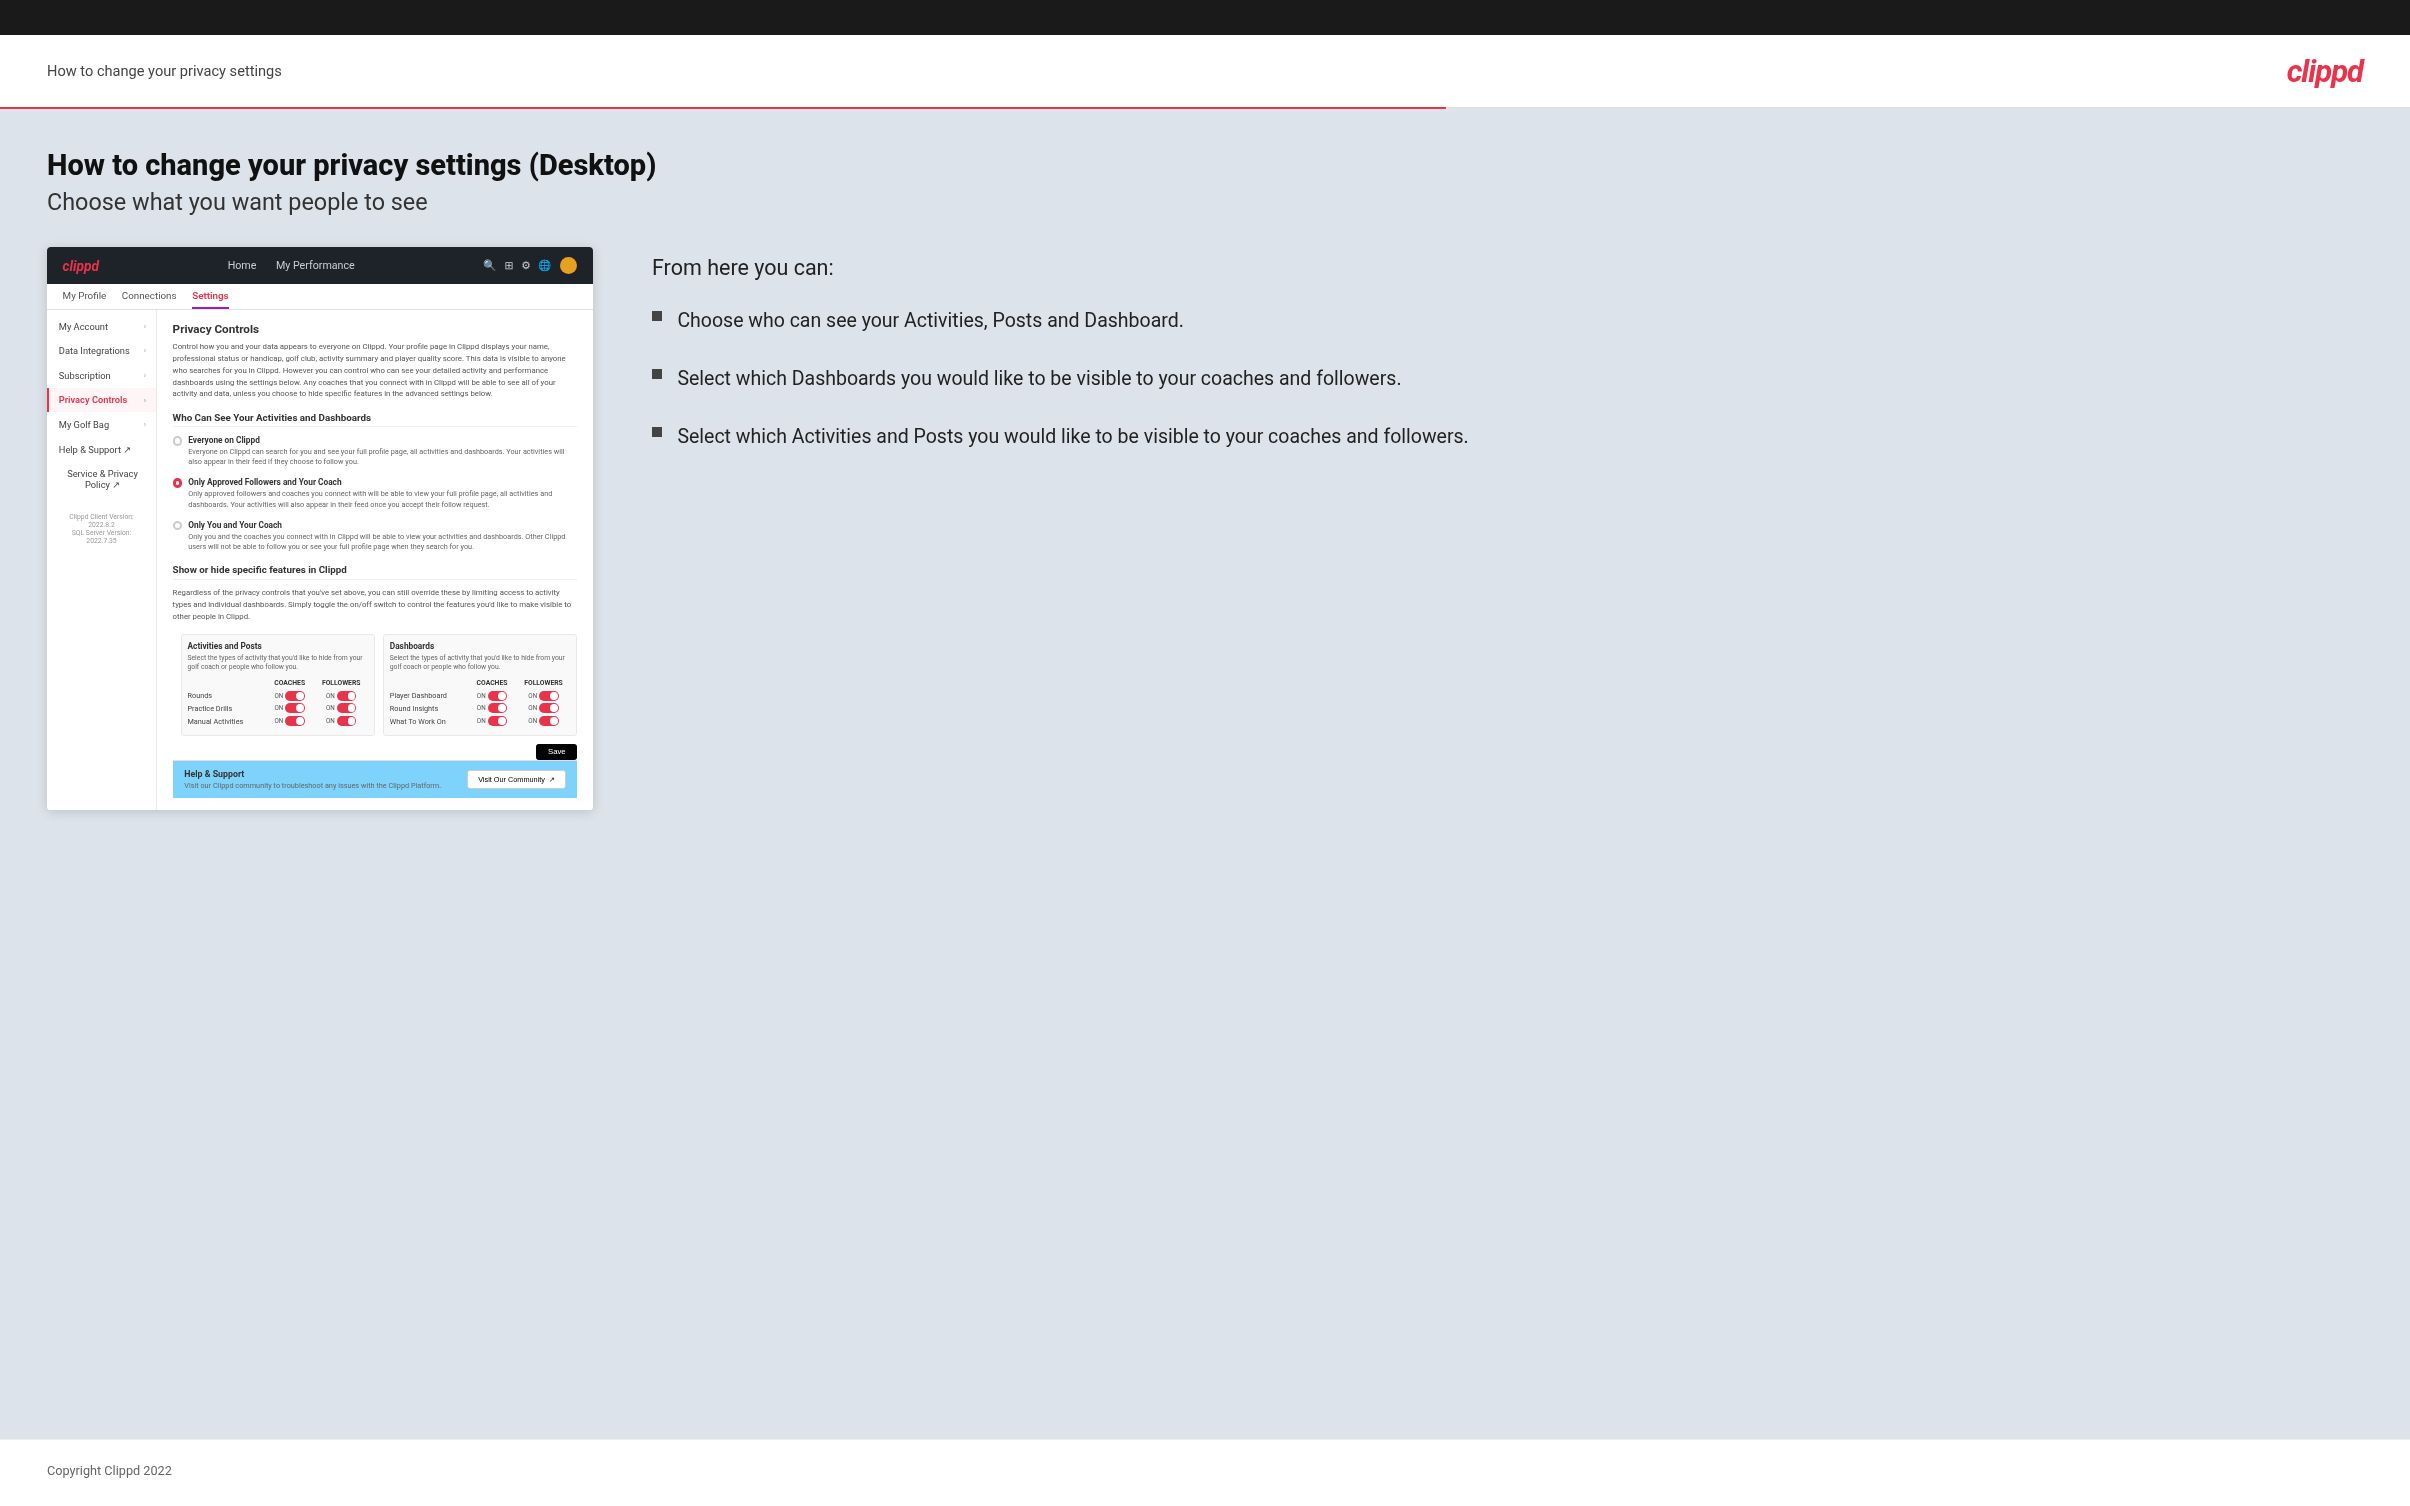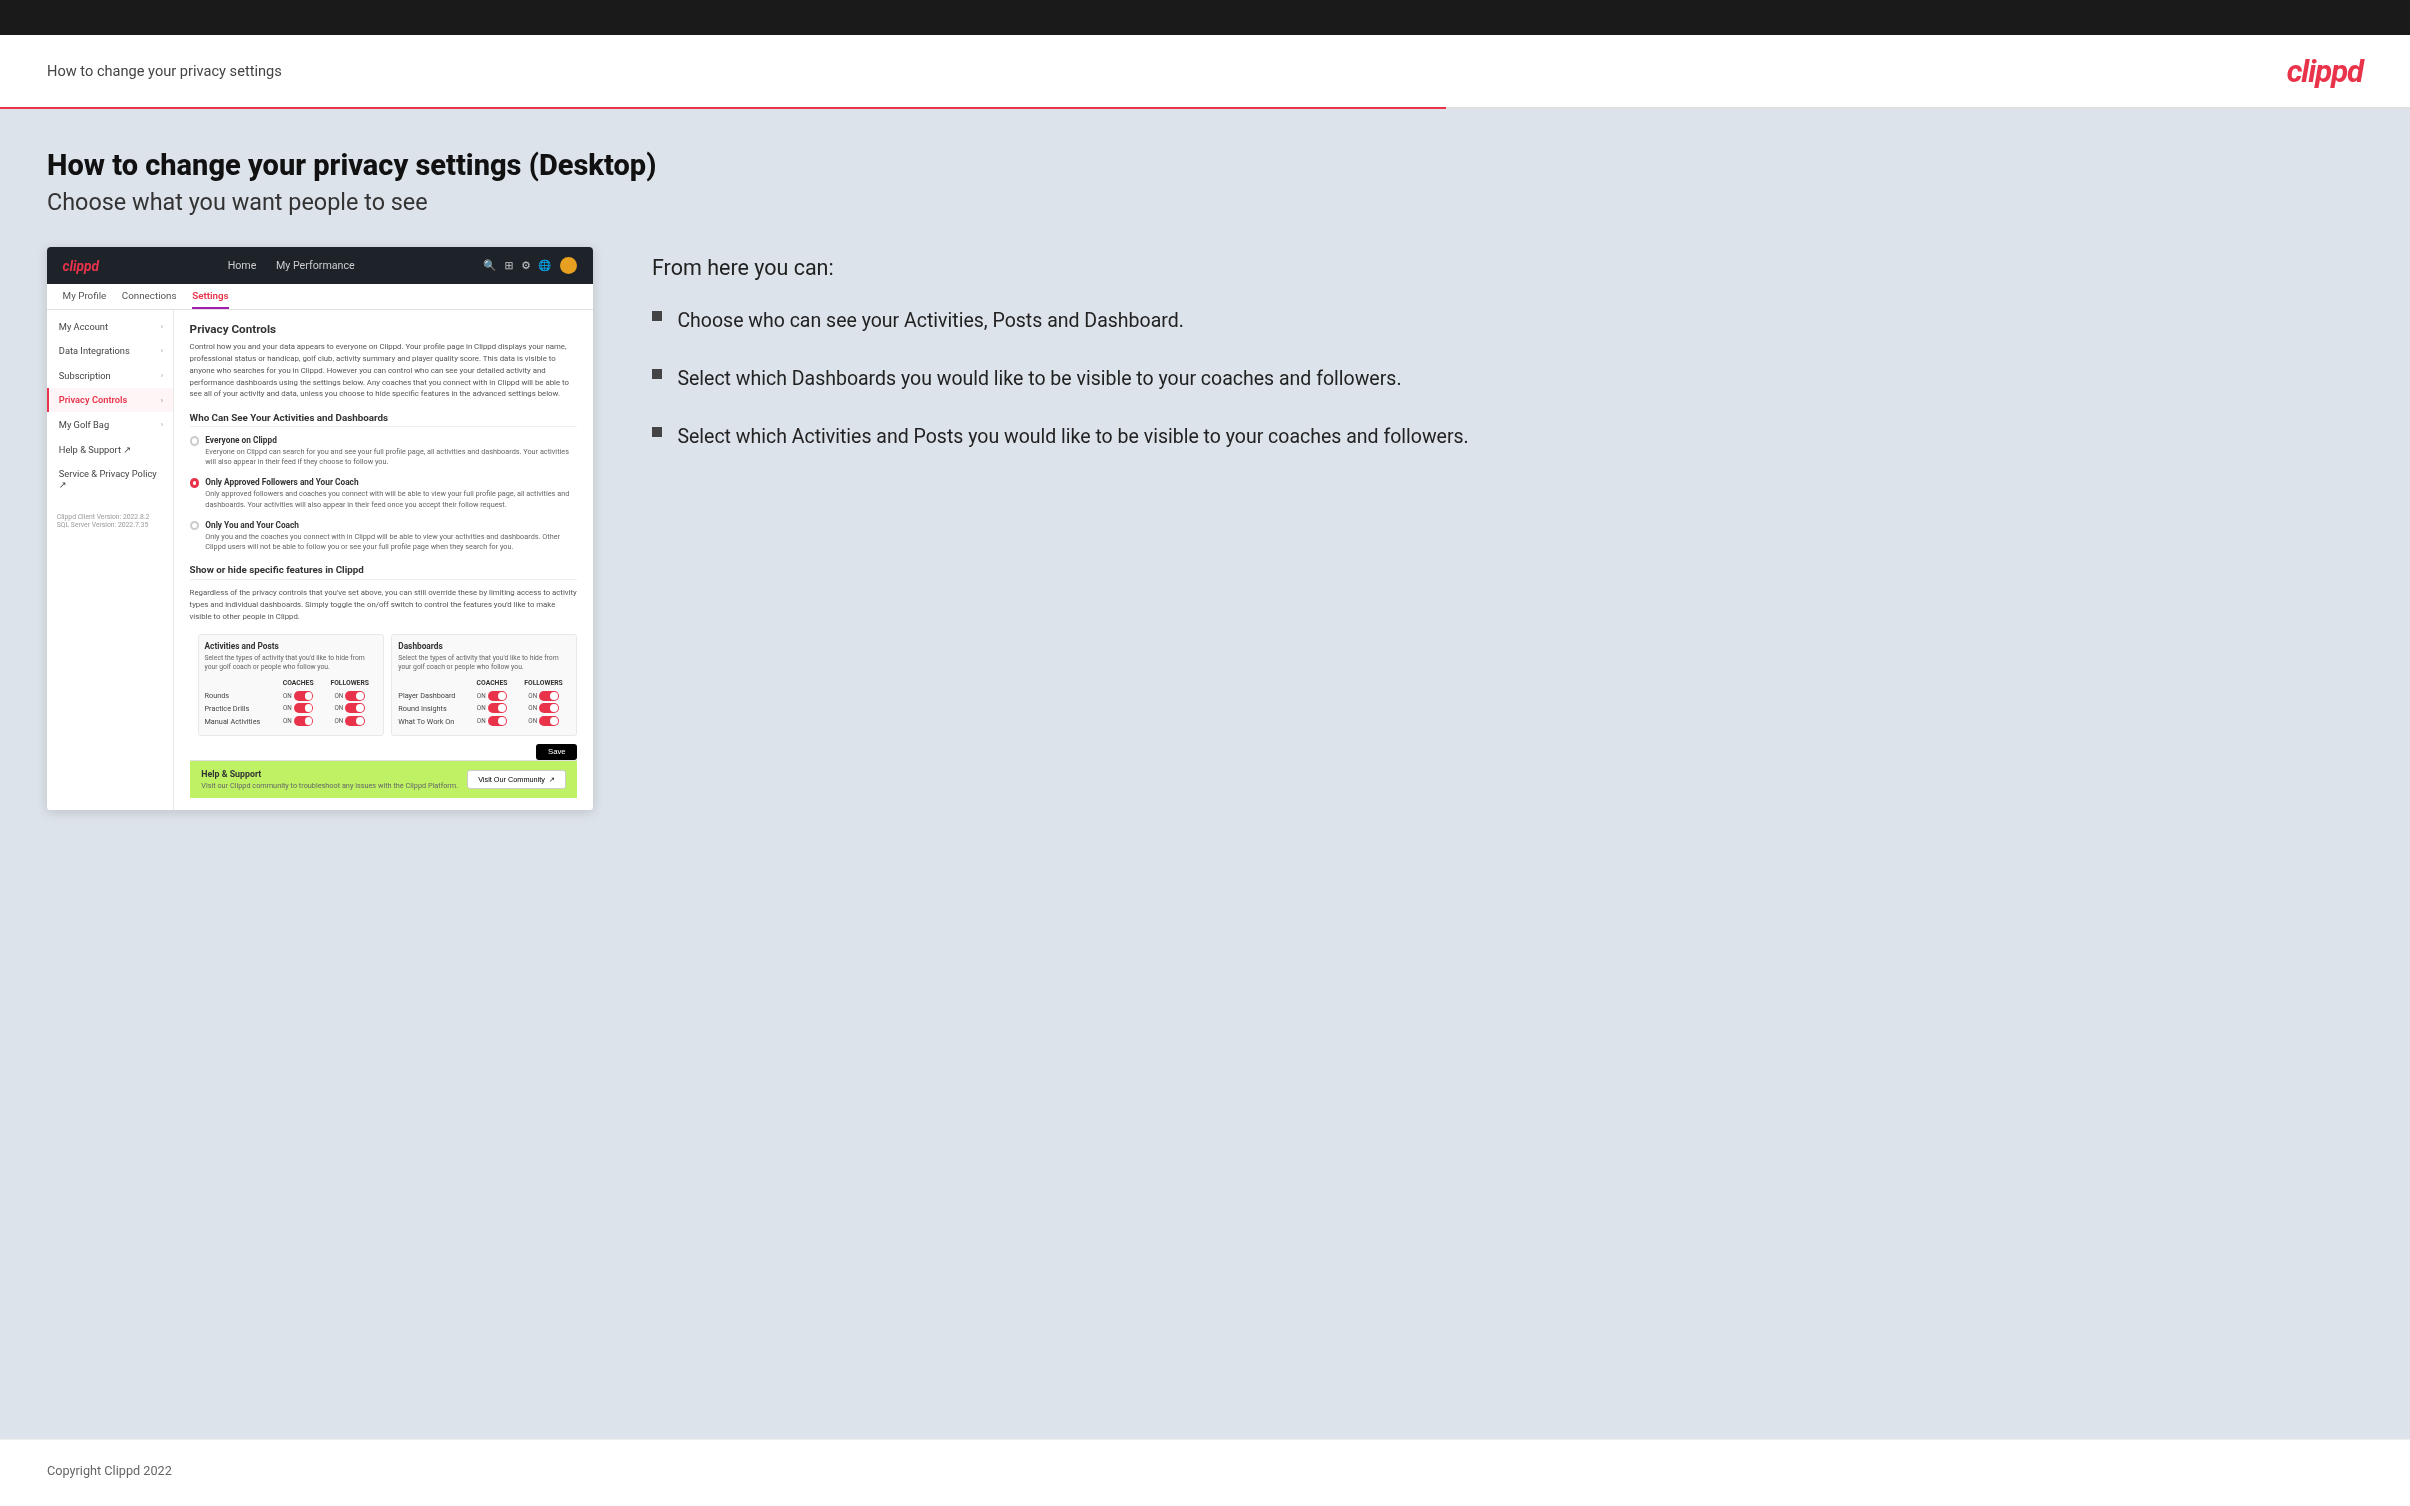--- a/index.html
+++ b/index.html
@@ -141,24 +141,25 @@
 
     
     .app-body {
       display: flex;
       background: #f5f5f5;
       min-height: 468px;
     }
 
     
     .app-sidebar {
-      width: 127px;
+      width: 110px;
       background: #fff;
       border-right: 1px solid #e8e8e8;
       padding-top: 3.9px;
+      text-align: center;
     }
     .sidebar-item {
       display: flex;
       align-items: center;
       justify-content: space-between;
       padding: 6.8px 9.8px;
       font-size: 9.3px;
       color: #444;
       cursor: pointer;
       border-left: 2.9px solid transparent;
@@ -339,21 +340,21 @@
       padding: 3.9px 11.7px;
       font-size: 7.8px;
       border-radius: 2.9px;
       cursor: pointer;
     }
 
     .help-section {
       display: flex;
       align-items: center;
       justify-content: space-between;
-      background: #bef264;
+      background: #7dd3fc;
       border-top: 1px solid #e0e0e0;
       padding: 7.8px 11.7px;
     }
     .help-title {
       font-size: 8.8px;
       font-weight: 700;
       color: #333;
       margin-bottom: 2px;
     }
     .help-desc {

